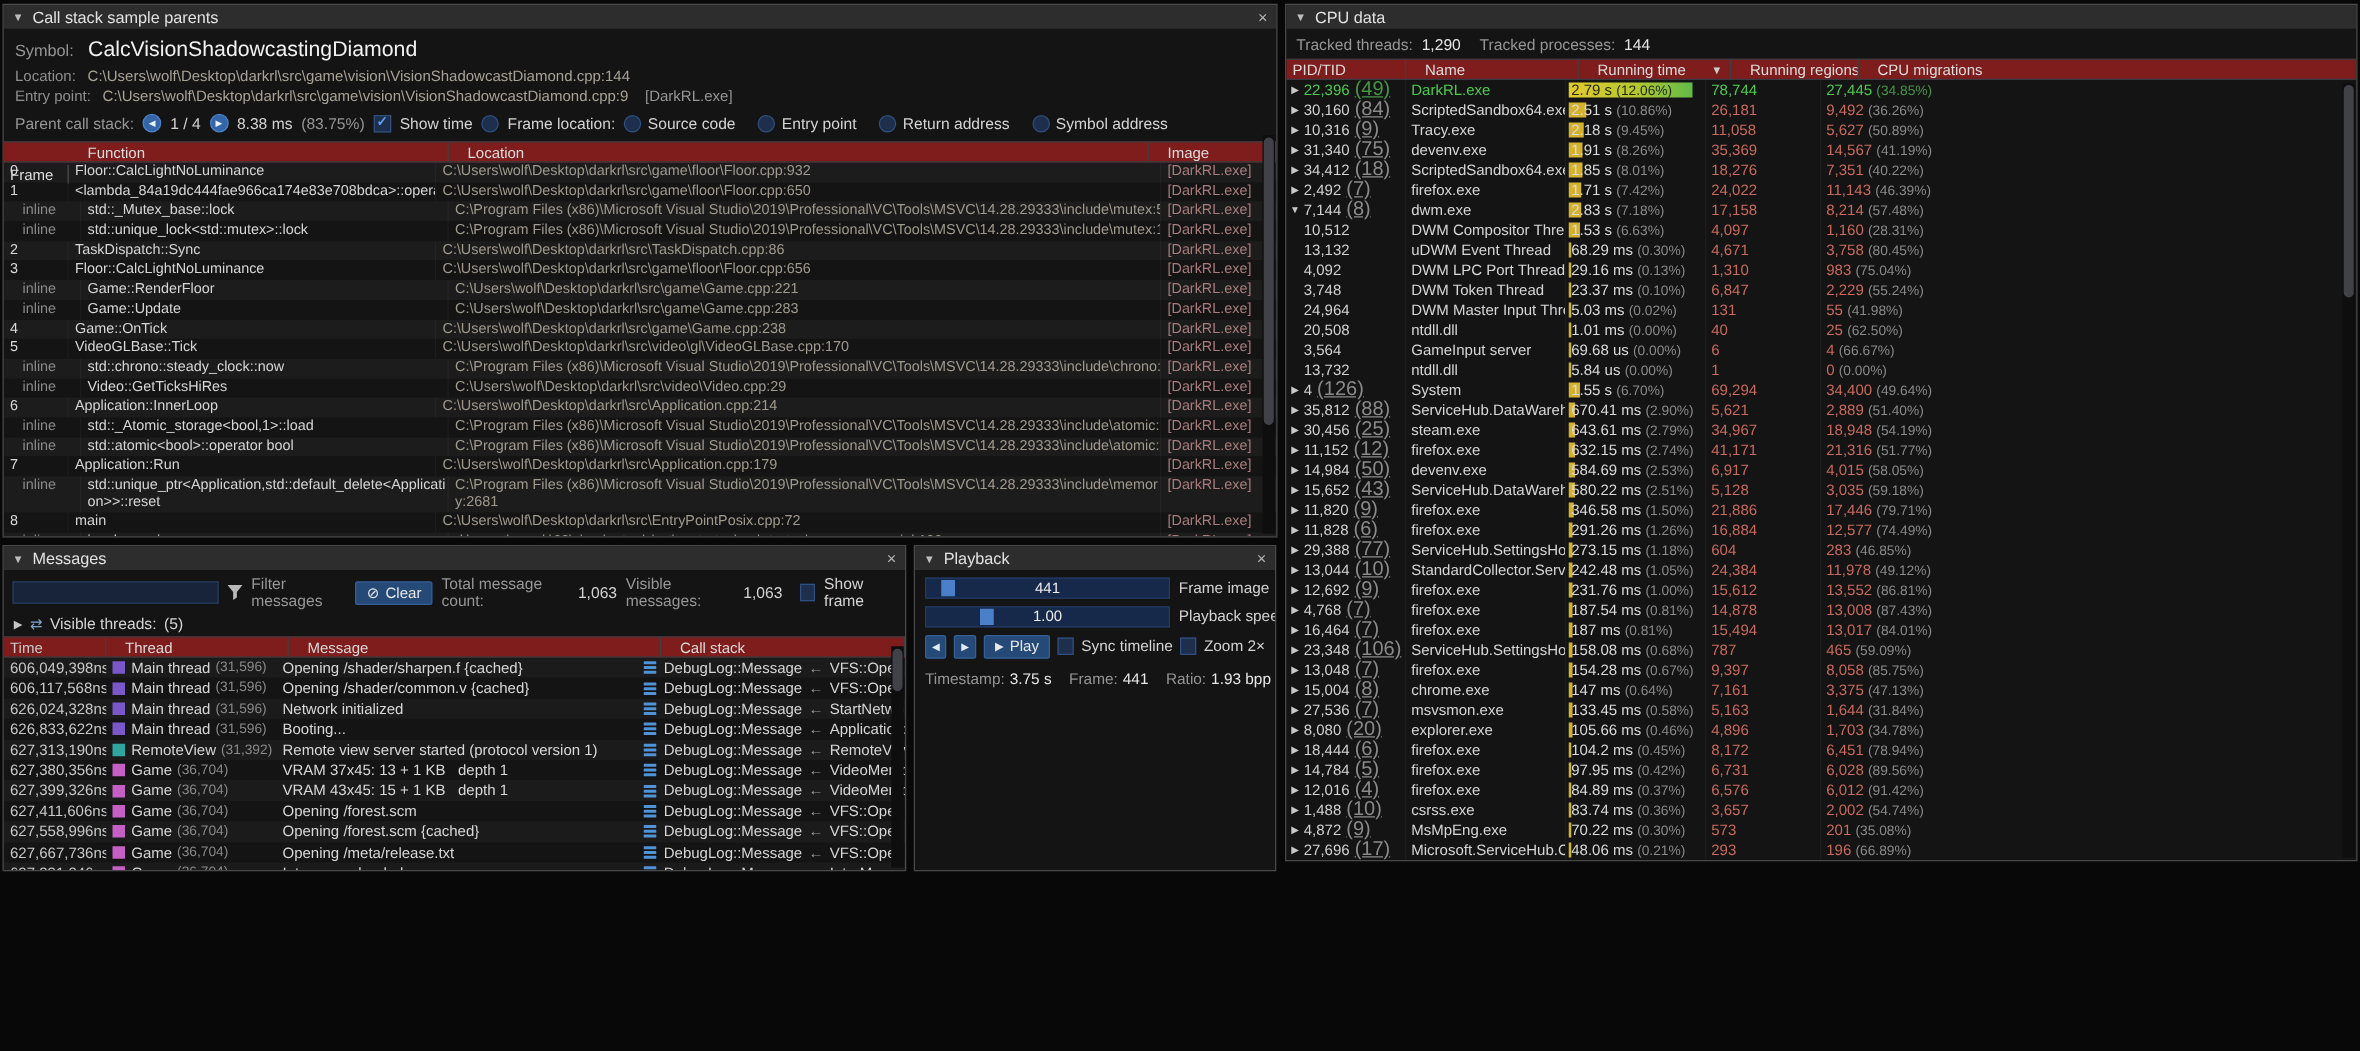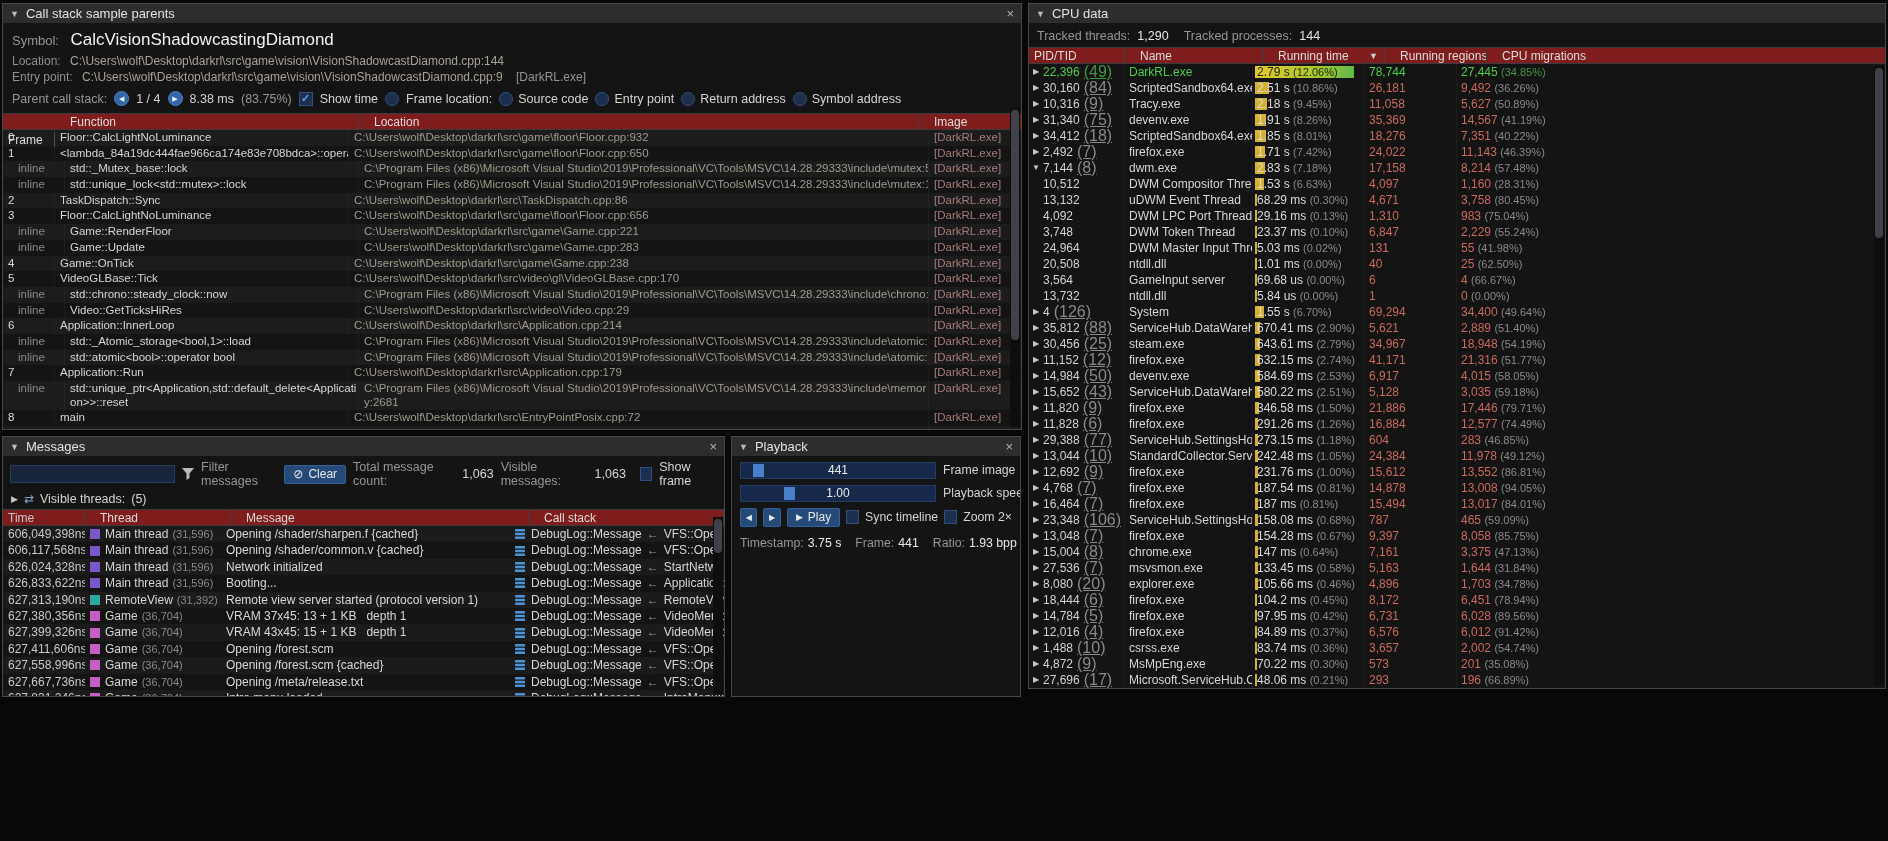--- a/index.html
+++ b/index.html
@@ -25,21 +25,21 @@
 .sym-line .lbl{font-size:13px;color:#969696;margin-right:8px;}
 .sym-line .val{font-size:17px;color:#f2f2f2;}
 .path-line{font-size:12px;color:#a9a296;padding:1px 0;white-space:nowrap;overflow:hidden;}
 .path-line .lbl{color:#8f8f8f;margin-right:6px;}
 .cs-controls{display:flex;align-items:center;gap:7px;padding:6px 0 5px 0;font-size:12.5px;white-space:nowrap;}
 .pgbtn{width:15px;height:15px;border-radius:50%;background:#3465a8;border:1px solid #4b82c6;color:#eaf2fc;
   font-size:7px;display:inline-flex;align-items:center;justify-content:center;cursor:default;}
 .chk{width:14px;height:14px;background:#1d2f4d;border:1px solid #2f4f7e;display:inline-flex;align-items:center;justify-content:center;}
 .chk .m{color:#5aa2f0;font-size:11px;font-weight:bold;line-height:11px;}
 .radio{width:14px;height:14px;border-radius:50%;background:#1d2f4d;border:1px solid #2f4f7e;position:relative;display:inline-block;flex:0 0 auto;}
-.rgroup{display:flex;align-items:center;gap:7px;}
+.rgroup{display:flex;align-items:center;gap:18px;}
 .rgroup .opt{display:flex;align-items:center;gap:5px;}
 .cstable{flex:1;overflow:hidden;font-size:11.5px;position:relative;}
 .csrow{display:flex;height:15.7px;line-height:15.7px;}
 .csrow:nth-of-type(odd){background:rgba(255,255,255,0.035);}
 .csrow>span{overflow:hidden;white-space:nowrap;padding-left:5px;border-right:1px solid rgba(255,255,255,0.04);}
 .c-frame{width:52px;flex:0 0 52px;color:#dadada;}
 .fin .c-frame{color:#8a8a8a;margin-left:10px;}
 .c-func{width:294px;flex:0 0 294px;color:#d6d6d6;}
 .c-loc{flex:1;color:#a09a8e;}
 .c-img{width:92px;flex:0 0 92px;color:#a87c7c;border-right:none !important;}
@@ -954,21 +954,21 @@
       </div>
       <div class="cpurow">
         <span class="c-pid">
           <span class="exp">▶</span>
           <span class="pidv">4,768</span>
           <span class="cnt">(7)</span>
         </span>
         <span class="c-name">firefox.exe</span>
         <span class="c-rt"><span class="rt-bar" style="--p: 0.81;"></span><span class="rt-text"><span class="tv">187.54 ms</span> <span class="tp">(0.81%)</span></span></span>
         <span class="c-reg">14,878</span>
-        <span class="c-mig"><span class="mv">13,008</span> <span class="mp">(94.05%)</span></span>
+        <span class="c-mig"><span class="mv">13,008</span> <span class="mp">(87.43%)</span></span>
       </div>
       <div class="cpurow">
         <span class="c-pid">
           <span class="exp">▶</span>
           <span class="pidv">16,464</span>
           <span class="cnt">(7)</span>
         </span>
         <span class="c-name">firefox.exe</span>
         <span class="c-rt"><span class="rt-bar" style="--p: 0.81;"></span><span class="rt-text"><span class="tv">187 ms</span> <span class="tp">(0.81%)</span></span></span>
         <span class="c-reg">15,494</span>

